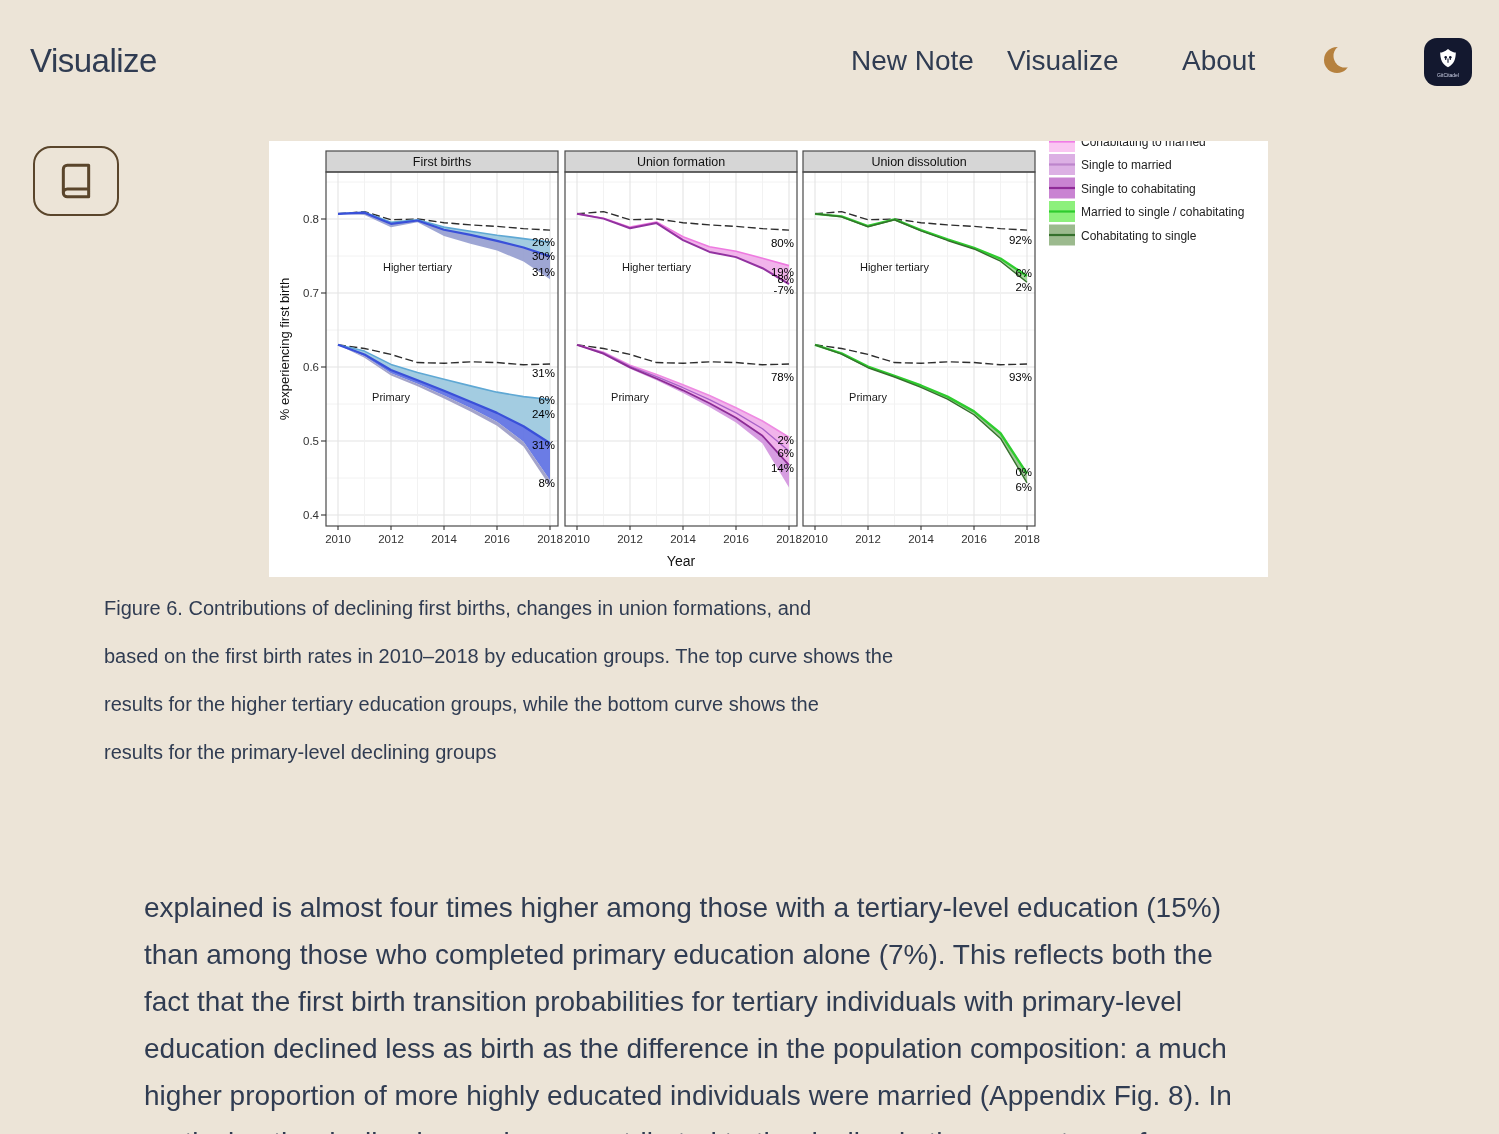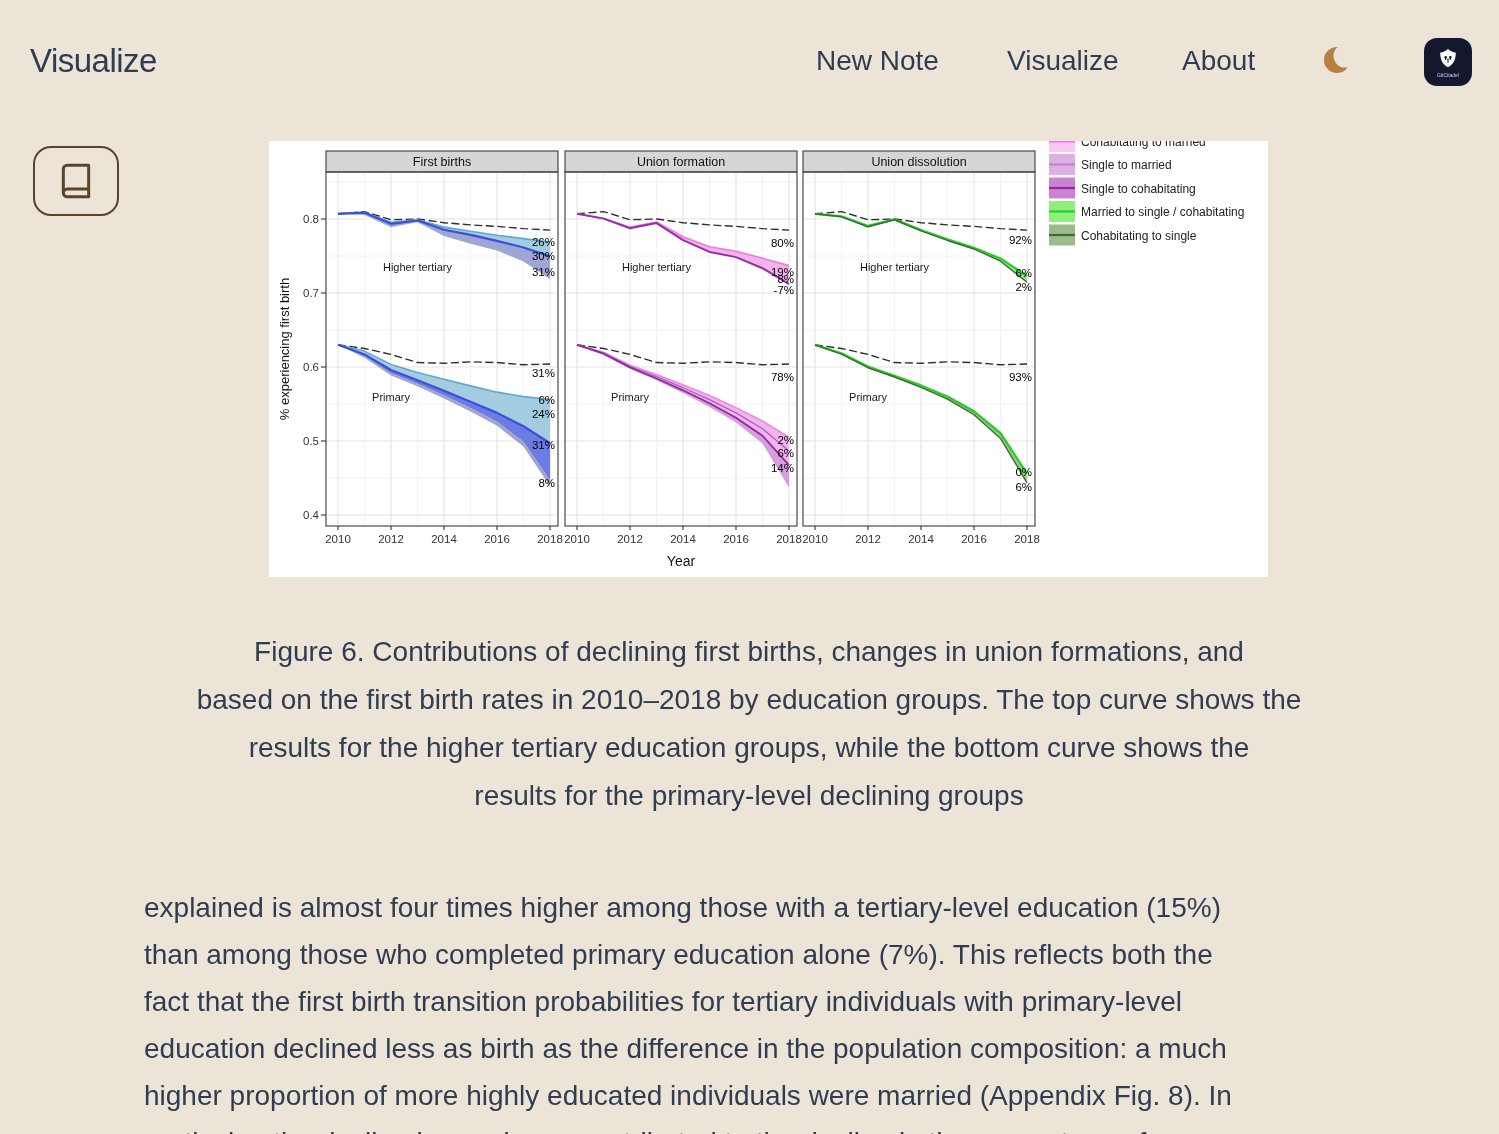--- a/index.html
+++ b/index.html
@@ -4,40 +4,40 @@
 <style>
   html,body{margin:0;padding:0;}
   body{
     width:1499px;height:1134px;overflow:hidden;position:relative;
     background:#ece4d7;color:#303c52;
     font-family:"Liberation Sans",sans-serif;
   }
   
   .brand{position:absolute;left:30px;top:42px;font-size:33px;font-weight:500;letter-spacing:-0.5px;}
   .nav-link{position:absolute;top:45px;font-size:28px;cursor:pointer;}
-  .nav-newnote{left:816px;}
+  .nav-newnote{left:851px;}
   .nav-visualize{left:1007px;text-align:center;}
   .nav-about{left:1182px;}
   .moon-btn{position:absolute;left:1322px;top:43px;width:34px;height:34px;cursor:pointer;}
   .app-btn{
     position:absolute;left:1424px;top:38px;width:48px;height:48px;border-radius:13px;
     background:#13182f;display:flex;flex-direction:column;align-items:center;justify-content:center;
     cursor:pointer;
   }
   .app-btn .badge-label{font-size:5px;color:#cfd3e8;margin-top:1px;}
   
   .reader-btn{
     position:absolute;left:33px;top:146px;width:82px;height:66px;border:2.5px solid #5a452b;
     border-radius:18px;display:flex;align-items:center;justify-content:center;background:transparent;cursor:pointer;
   }
   
   .figure-box{position:absolute;left:269px;top:141px;width:999px;height:436px;background:#ffffff;overflow:hidden;}
   #figure-svg text{font-family:"Liberation Sans",sans-serif;}
   
-  .caption{position:absolute;left:104px;top:628px;width:1290px;text-align:center;font-size:28px;line-height:48px;}
+  .caption{position:absolute;left:104px;top:584px;width:1290px;font-size:20px;line-height:48px;}
   
   .bodytext{position:absolute;left:144px;top:884px;width:1260px;font-size:28px;line-height:47px;}
 </style>
 </head>
 <body>
 
 <header>
   <div class="brand">Visualize</div>
   <span class="nav-link nav-newnote">New Note</span>
   <span class="nav-link nav-visualize">Visualize</span>

